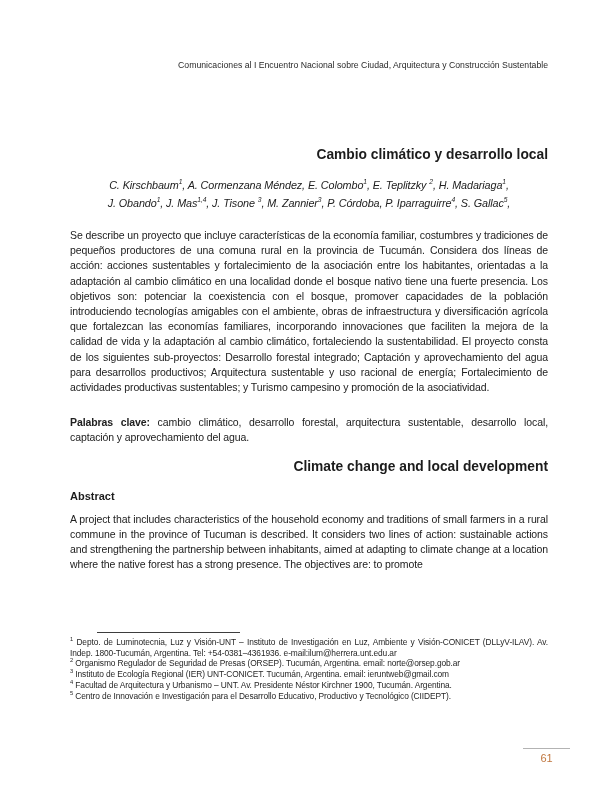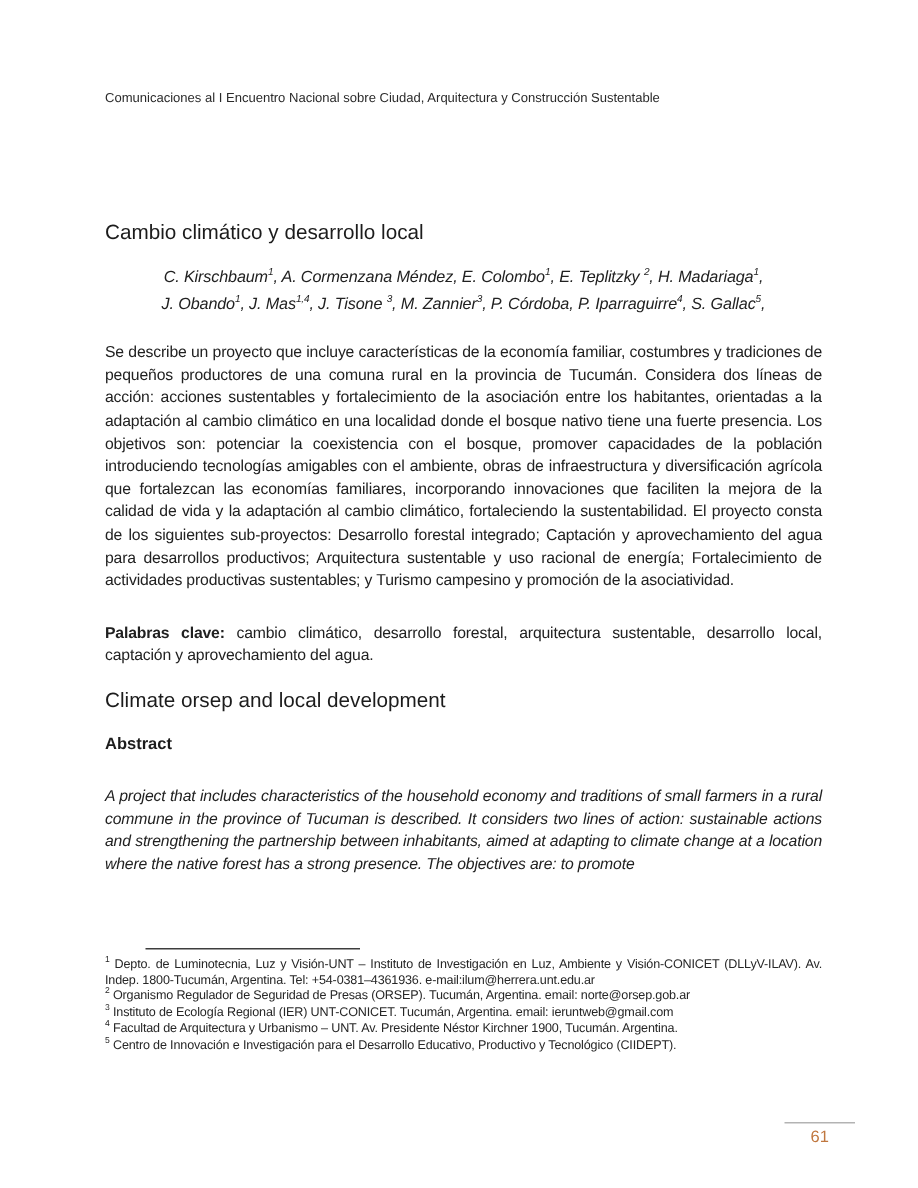--- a/index.html
+++ b/index.html
@@ -3,31 +3,31 @@
 <meta charset="utf-8">
 <style>
   * { margin:0; padding:0; box-sizing:border-box; }
   html,body { background:#e8e8e8; }
   body { font-family:"Liberation Sans", sans-serif; }
   .page {
     position:relative; width:612px; height:792px; background:#ffffff;
     margin:0 auto; color:#212121; overflow:hidden;
   }
   .column { position:absolute; left:70px; top:0; width:478px; }
-  .running-header { margin-top:60px; text-align:left; font-size:8.7px; color:#2a2a2a; letter-spacing:0; }
-  .title { margin-top:77px; font-size:13.8px; font-weight:normal; text-align:left; color:#1c1c1c; }
+  .running-header { margin-top:60px; text-align:right; font-size:8.7px; color:#2a2a2a; letter-spacing:0; }
+  .title { margin-top:77px; font-size:13.8px; font-weight:bold; text-align:right; color:#1c1c1c; }
   .authors { margin-top:15px; font-style:italic; font-size:10.8px; line-height:17.5px; text-align:center; letter-spacing:-0.1px; }
   .authors sup { font-size:0.62em; line-height:0; }
   .section-heading { font-size:11px; font-weight:bold; color:#1c1c1c; }
   .h-resumen { margin-top:24px; }
   .h-abstract { margin-top:16px; }
   .para { font-size:10.5px; line-height:15.2px; text-align:justify; letter-spacing:-0.1px; color:#212121; }
   .p-resumen { margin-top:16px; }
   .p-keywords { margin-top:20px; }
-  .p-abstract { margin-top:22px;font-style:italic; }
+  .p-abstract { margin-top:10px; }
   .title-en { margin-top:13px; }
   .fn-block { position:absolute; left:70px; top:632px; width:478px; }
   .fn-rule { border-top:1.4px solid #3d3d3d; width:143px; margin-left:27px; }
   .footnotes { margin-top:4px; font-size:8.4px; line-height:10.7px; text-align:justify; letter-spacing:-0.1px; color:#262626; }
   .footnotes sup { font-size:0.68em; line-height:0; }
   .page-num-rule { position:absolute; left:523px; top:748px; width:47px; border-top:1px solid #b3b3b3; }
   .page-num { position:absolute; left:523px; top:752px; width:47px; text-align:center; font-size:11px; }
 </style>
 </head>
 <body>
@@ -43,21 +43,21 @@
     <div class="authors" id="authors">
         <div>C. Kirschbaum<sup>1</sup>, A. Cormenzana Méndez, E. Colombo<sup>1</sup>, E. Teplitzky <sup>2</sup>, H. Madariaga<sup>1</sup>,</div>
         <div>J. Obando<sup>1</sup>, J. Mas<sup>1,4</sup>, J. Tisone <sup>3</sup>, M. Zannier<sup>3</sup>, P. Córdoba, P. Iparraguirre<sup>4</sup>, S. Gallac<sup>5</sup>,</div>
       </div>
 
 
     <p class="para p-resumen">Se describe un proyecto que incluye características de la economía familiar, costumbres y tradiciones de pequeños productores de una comuna rural en la provincia de Tucumán. Considera dos líneas de acción: acciones sustentables y fortalecimiento de la asociación entre los habitantes, orientadas a la adaptación al cambio climático en una localidad donde el bosque nativo tiene una fuerte presencia. Los objetivos son: potenciar la coexistencia con el bosque, promover capacidades de la población introduciendo tecnologías amigables con el ambiente, obras de infraestructura y diversificación agrícola que fortalezcan las economías familiares, incorporando innovaciones que faciliten la mejora de la calidad de vida y la adaptación al cambio climático, fortaleciendo la sustentabilidad. El proyecto consta de los siguientes sub-proyectos: Desarrollo forestal integrado; Captación y aprovechamiento del agua para desarrollos productivos; Arquitectura sustentable y uso racional de energía; Fortalecimiento de actividades productivas sustentables; y Turismo campesino y promoción de la asociatividad.</p>
 
     <p class="para p-keywords"><b>Palabras clave:</b><span> cambio climático, desarrollo forestal, arquitectura sustentable, desarrollo local, captación y aprovechamiento del agua.</span></p>
 
-    <h1 class="title title-en">Climate orsep and local development</h1>
+    <h1 class="title title-en">Climate change and local development</h1>
 
     <h2 class="section-heading h-abstract">Abstract</h2>
 
     <p class="para p-abstract">A project that includes characteristics of the household economy and traditions of small farmers in a rural commune in the province of Tucuman is described. It considers two lines of action: sustainable actions and strengthening the partnership between inhabitants, aimed at adapting to climate change at a location where the native forest has a strong presence. The objectives are: to promote</p>
 
   </div>
 
   <div class="fn-block">
     <div class="fn-rule"></div>
     <div class="footnotes" id="footnotes">

